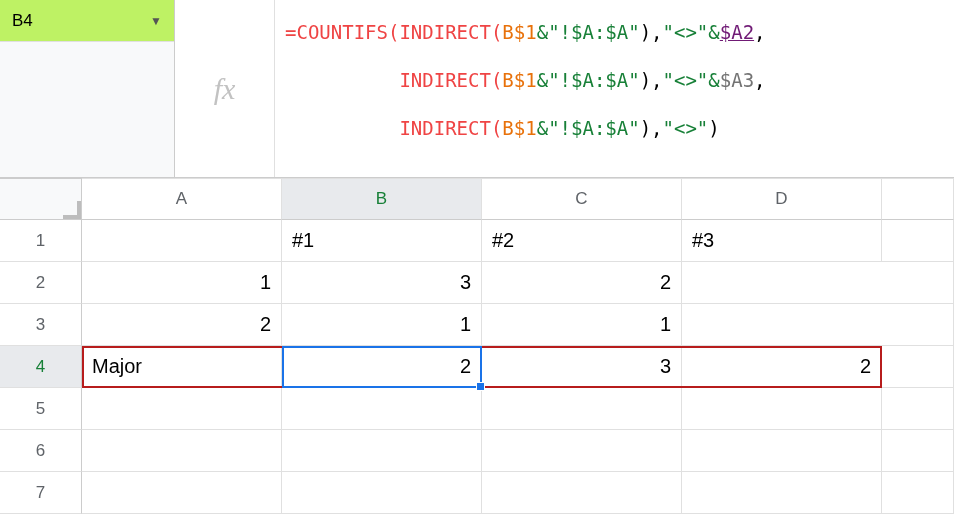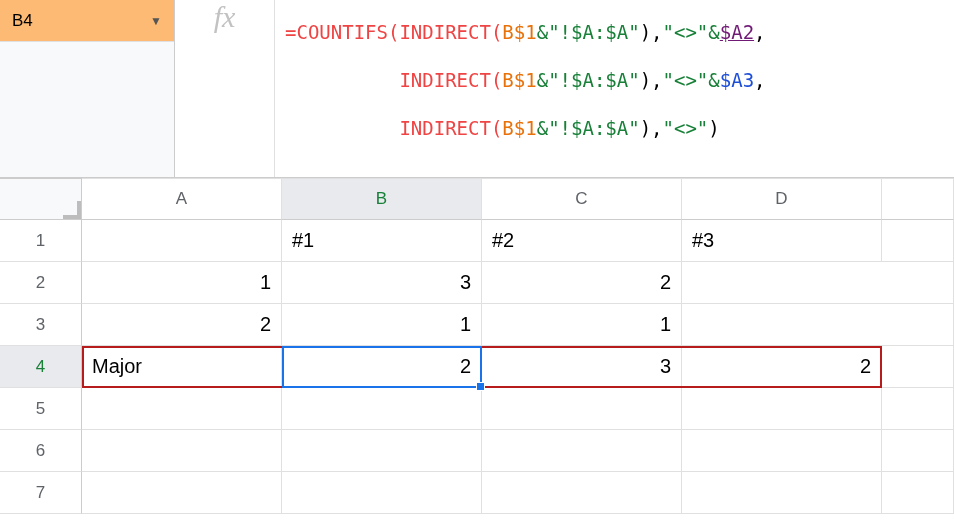--- a/index.html
+++ b/index.html
@@ -24,21 +24,21 @@
     height: 178px;
   }
   .name-box-wrap {
     width: 175px;
     display: flex;
     flex-direction: column;
     border-right: 1px solid #ccc;
   }
   .name-box {
     height: 42px;
-    background: #fdba74;
+    background: #bef264;
     display: flex;
     align-items: center;
     padding: 0 12px;
     border-bottom: 1px solid #e0e0e0;
     font-size: 17px;
   }
   .name-box-text {
     flex: 1;
   }
   .name-box .arrow {
@@ -46,21 +46,21 @@
     color: #555;
   }
   .name-box-spacer {
     flex: 1;
     background: #f8f9fa;
   }
 
   .fx-cell {
     width: 100px;
     display: flex;
-    align-items: flex-start;
+    align-items: center;
     justify-content: center;
     border-right: 1px solid #e0e0e0;
   }
   .fx-label {
     font-family: Georgia, 'Times New Roman', serif;
     font-style: italic;
     font-size: 30px;
     color: #c2c2c2;
   }
 
@@ -70,21 +70,21 @@
     font-size: 19px;
     line-height: 48px;
     padding: 8px 10px;
     white-space: pre;
     color: #000;
   }
   .formula-area .fn { color: #ef4444; }
   .formula-area .ref-b1 { color: #e8710a; } 
   .formula-area .str   { color: #188038; } 
   .formula-area .ref-a2 { color: #701a75; text-decoration: underline; } 
-  .formula-area .ref-a3 { color: #1d4ed8; } 
+  .formula-area .ref-a3 { color: #737373; } 
   .formula-area .amp { color: #188038; }
   .formula-area .punct { color: #000; }
 
   
   .grid {
     position: relative;
   }
   .row {
     display: flex;
     height: 42px;

